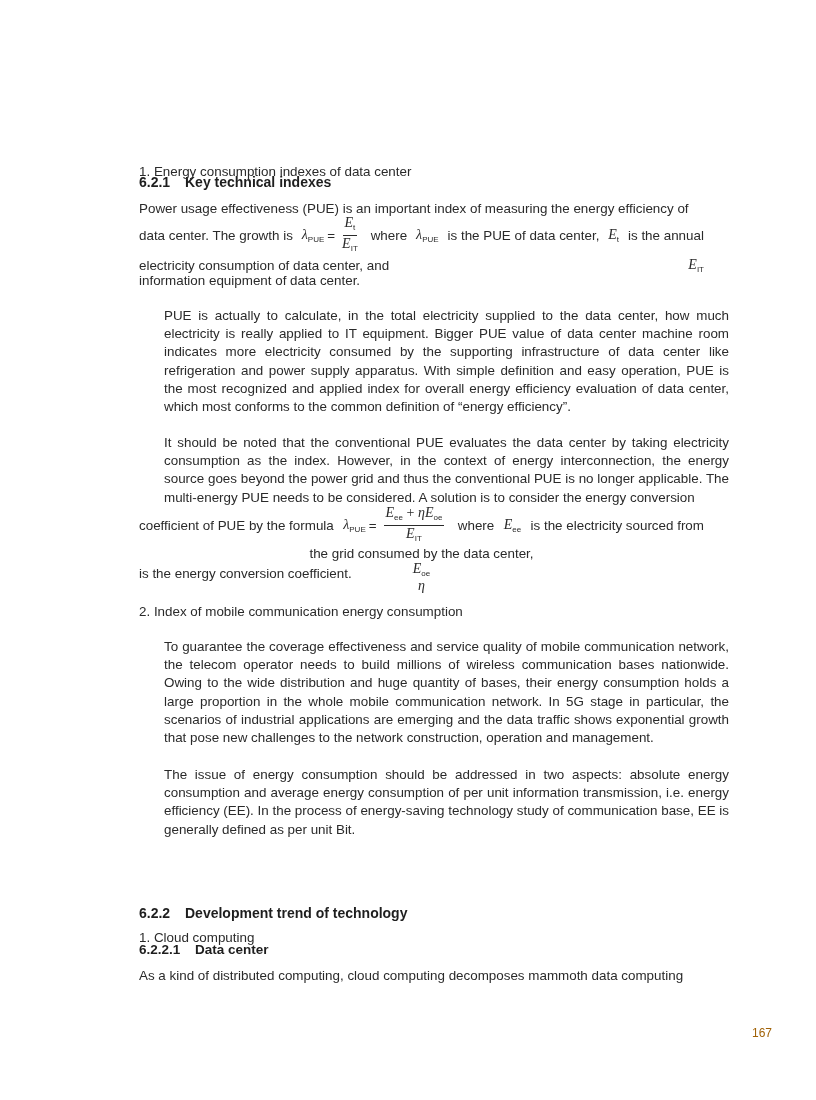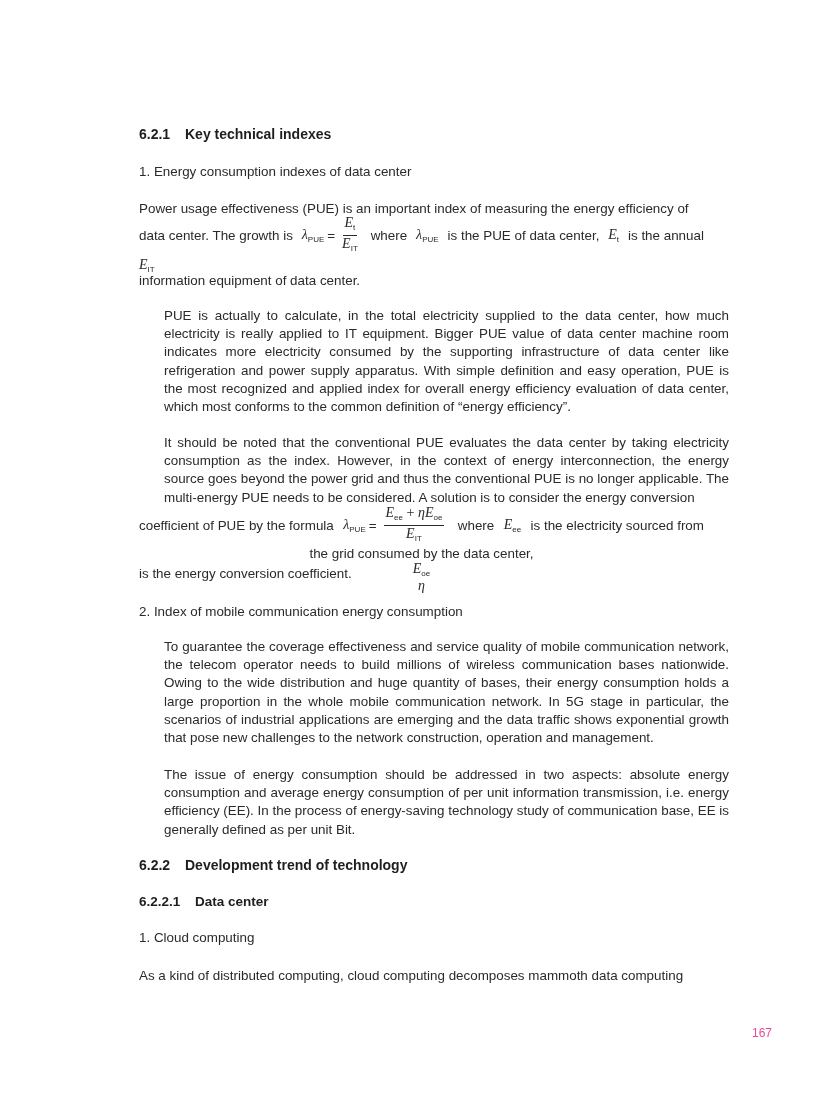--- a/index.html
+++ b/index.html
@@ -1,35 +1,35 @@
 <!DOCTYPE html>
 <html><head>
   <meta charset="utf-8">
   <style>
     html, body { margin: 0; padding: 0; background: #ffffff; }
     body { width: 816px; height: 1100px; position: relative; overflow: hidden;
            font-family: "Liberation Sans", sans-serif; color: #2a2a2a; }
     .page { position: absolute; left: 139px; top: 0; width: 565px; }
-    .h { position: absolute; left: 0; font-weight: bold; font-size: 14px; color: #1e1e1e; white-space: nowrap; }
+    .h { position: absolute; left: 0; font-weight: bold; font-size: 14px; color: #1e1e1e; white-space: nowrap; margin-top: 48px; }
     .h .num { display: inline-block; }
     .h2num { width: 46px; }
     .h3num { width: 56px; }
     .sub { position: absolute; left: 0; font-size: 13.4px; white-space: nowrap; color: #2a2a2a; }
     .para { position: absolute; left: 15px; width: 565px; font-size: 13.4px; line-height: 18.2px;
             text-align: justify; color: #2a2a2a; margin-left: 10px; }
     .line { position: absolute; left: 0; width: 565px; font-size: 13.4px; text-align: justify;
             text-align-last: justify; white-space: nowrap; display: flex; align-items: center; justify-content: space-between; }
     .frac { display: inline-flex; flex-direction: column; align-items: center; vertical-align: middle;
             font-style: italic; font-family: "Liberation Serif", serif; margin: 0 4px; }
     .frac .num-part { border-bottom: 1px solid #2a2a2a; padding: 0 2px; line-height: 15px; font-size: 14px; }
     .frac .den-part { line-height: 15px; font-size: 14px; }
     .math { font-family: "Liberation Serif", serif; font-style: italic; font-size: 14px; }
     .sub-s { font-family: "Liberation Sans", sans-serif; font-style: normal; font-size: 8px; vertical-align: -3px; }
     .eq { margin: 0 3px; font-style: normal; }
-    .pagenum { position: absolute; left: 752px; top: 1026px; font-size: 12px; color: #ec4899; }
+    .pagenum { position: absolute; left: 752px; top: 1026px; font-size: 12px; color: #a16207; }
   </style>
 </head>
 <body>
 
 <div class="page">
 
   <div class="h" style="top:126px;">
     <span class="num h2num">6.2.1</span><span>Key technical indexes</span>
   </div>
 
@@ -48,20 +48,21 @@
       </span>
     </span>
     <span>where</span>
     <span class="math"><span>λ</span><span class="sub-s">PUE</span></span>
     <span>is the PUE of data center,</span>
     <span class="math"><span>E</span><span class="sub-s">t</span></span>
     <span>is the annual</span>
   </div>
 
   <div class="line" style="top:256px; height:18px;">
+    <span>electricity consumption of data center, and</span>
     <span class="math"><span>E</span><span class="sub-s">IT</span></span>
   </div>
   <div class="sub" style="top:273px;">information equipment of data center.</div>
 
   <div class="para" style="top:307px;">PUE is actually to calculate, in the total electricity supplied to the data center, how much electricity is really applied to IT equipment. Bigger PUE value of data center machine room indicates more electricity consumed by the supporting infrastructure of data center like refrigeration and power supply apparatus. With simple definition and easy operation, PUE is the most recognized and applied index for overall energy efficiency evaluation of data center, which most conforms to the common definition of “energy efficiency”.</div>
 
   <div class="para" style="top:434px;">It should be noted that the conventional PUE evaluates the data center by taking electricity consumption as the index. However, in the context of energy interconnection, the energy source goes beyond the power grid and thus the conventional PUE is no longer applicable. The multi-energy PUE needs to be considered. A solution is to consider the energy conversion</div>
 
   <div class="line" style="top:508px; height:34px;">
     <span>coefficient of PUE by the formula</span>

